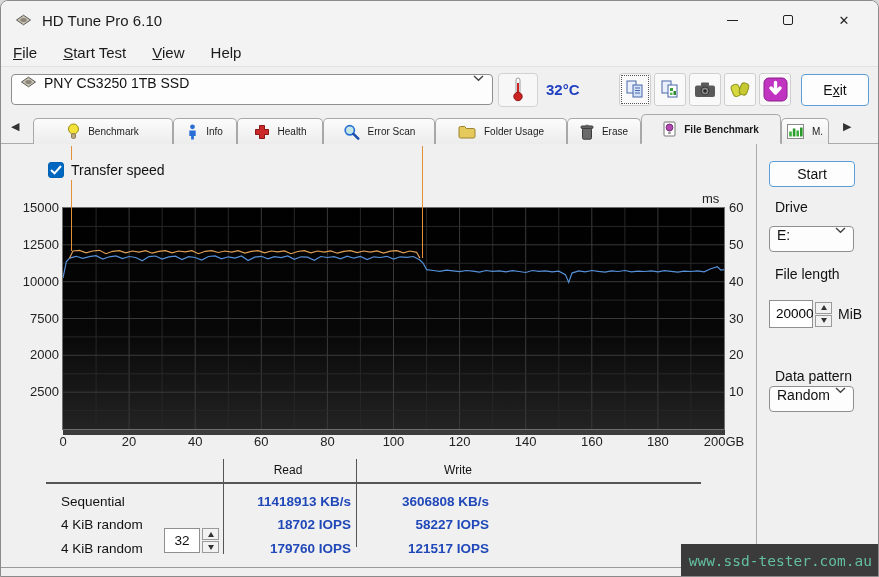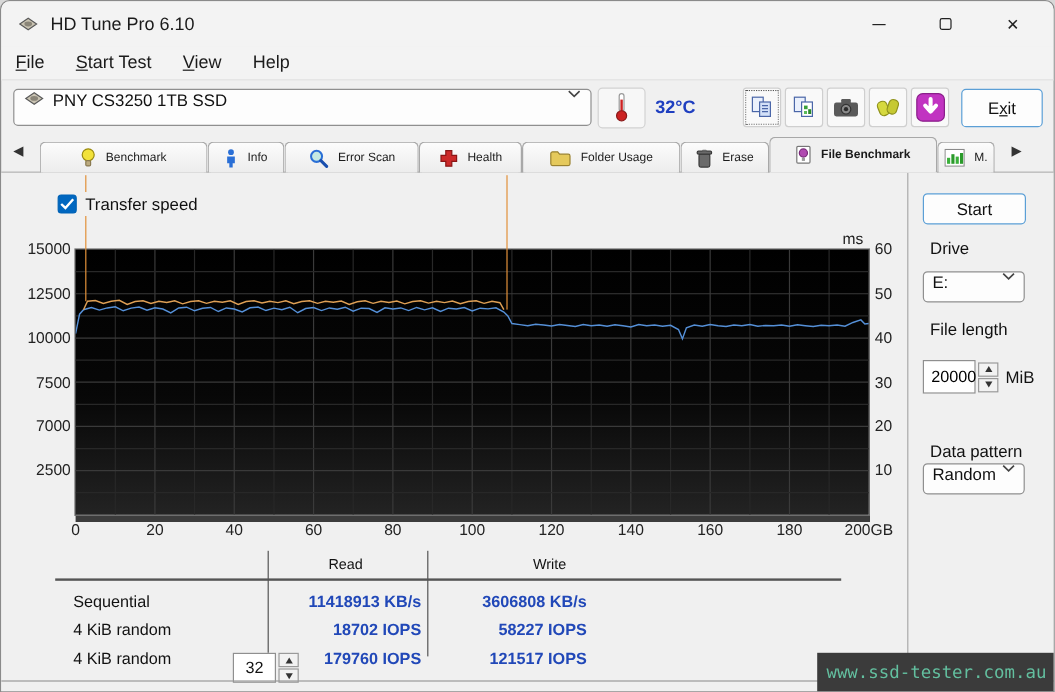--- a/index.html
+++ b/index.html
@@ -63,21 +63,21 @@
   .ylab,.xlabel{position:absolute;font-size:13px;color:#222;}
   .ylabL{width:48px;text-align:right;}
   .xlabel{width:64px;text-align:center;}
   
   .results{position:absolute;left:0;top:312px;width:755px;height:112px;font-size:13.5px;color:#111;}
   .rhdr{position:absolute;text-align:center;font-size:12px;}
   .rrule{position:absolute;left:45px;top:26px;width:655px;height:2px;background:#555;}
   .rvline{position:absolute;width:1px;background:#555;}
   .rowlabel{position:absolute;left:60px;}
   .rval{position:absolute;text-align:right;font-weight:bold;color:#2148b8;}
-  .qspin{position:absolute;left:163px;top:88px;display:flex;margin-left:30px;}
+  .qspin{position:absolute;left:163px;top:72px;display:flex;}
   .qinput{width:36px;height:25px;background:#fff;border:1px solid #8f8f8f;text-align:center;
     font-size:13.5px;line-height:23px;}
   .spincol{display:flex;flex-direction:column;margin-left:2px;}
   .spinbtn{width:17px;height:12px;background:#f2f2f2;border:1px solid #9a9a9a;display:flex;
     align-items:center;justify-content:center;padding:0;}
   .spinbtn + .spinbtn{margin-top:1px;}
   .tri-up{width:0;height:0;border-left:3.5px solid transparent;border-right:3.5px solid transparent;border-bottom:5px solid #333;}
   .tri-dn{width:0;height:0;border-left:3.5px solid transparent;border-right:3.5px solid transparent;border-top:5px solid #333;}
   
   .vdivider{position:absolute;left:755px;top:0;width:1px;height:423px;background:#aaa;}
@@ -220,36 +220,36 @@
         </div>
         <div class="tab" style="width: 64px;">
           <span class="tabicon">
             <svg width="11" height="16" viewBox="0 0 11 16">
               <circle cx="5.5" cy="2.8" r="2.4" fill="#2a6fd6"></circle>
               <path d="M2.3 6.5 h6.4 v5.5 h-1.8 v3.5 h-2.8 v-3.5 h-1.8 z" fill="#2a6fd6"></path>
             </svg>
           </span>
           <span>Info</span>
         </div>
+        <div class="tab" style="width: 86px;">
+          <span class="tabicon">
+            <svg width="16" height="16" viewBox="0 0 16 16">
+              <path d="M5.5 1.5 h5 v4 h4 v5 h-4 v4 h-5 v-4 h-4 v-5 h4 z" fill="#cc2a2a" stroke="#8a1616"></path>
+            </svg>
+          </span>
+          <span>Health</span>
+        </div>
         <div class="tab" style="width: 112px;">
           <span class="tabicon">
             <svg width="17" height="16" viewBox="0 0 17 16">
               <circle cx="6.8" cy="6.3" r="4.6" fill="#c5e9e2" stroke="#2a6fd6" stroke-width="1.7"></circle>
               <line x1="10.4" y1="9.9" x2="15.2" y2="14.6" stroke="#1a4fae" stroke-width="2.6" stroke-linecap="round"></line>
             </svg>
           </span>
           <span>Error Scan</span>
-        </div>
-        <div class="tab" style="width: 86px;">
-          <span class="tabicon">
-            <svg width="16" height="16" viewBox="0 0 16 16">
-              <path d="M5.5 1.5 h5 v4 h4 v5 h-4 v4 h-5 v-4 h-4 v-5 h4 z" fill="#cc2a2a" stroke="#8a1616"></path>
-            </svg>
-          </span>
-          <span>Health</span>
         </div>
         <div class="tab" style="width: 132px;">
           <span class="tabicon">
             <svg width="18" height="14" viewBox="0 0 18 14">
               <path d="M1 3 a1.5 1.5 0 0 1 1.5-1.5 h4.2 l1.6 2 h7.2 a1.5 1.5 0 0 1 1.5 1.5 v6.5 a1.5 1.5 0 0 1-1.5 1.5 h-13 a1.5 1.5 0 0 1-1.5-1.5 z" fill="#e5c95c" stroke="#9a8230"></path>
             </svg>
           </span>
           <span>Folder Usage</span>
         </div>
         <div class="tab" style="width: 74px;">
@@ -343,21 +343,21 @@
           <polyline points="6.6,50.1 9.9,43.0 16.5,42.4 23.1,44.9 29.7,43.0 36.4,42.3 43.0,45.7 49.6,43.3 56.2,42.6 62.8,44.9 69.4,43.0 76.0,44.1 82.6,42.6 89.2,45.2 95.8,43.3 102.5,42.7 109.1,44.8 115.7,43.0 122.3,43.9 128.9,42.7 135.5,45.7 142.1,43.3 148.7,42.6 155.3,44.5 161.9,43.0 168.6,44.2 175.2,42.7 181.8,45.1 188.4,43.3 195.0,42.7 201.6,44.8 208.2,43.0 214.8,43.9 221.4,42.9 228.0,45.7 234.7,43.5 241.3,42.7 247.9,44.8 254.5,43.0 261.1,44.1 267.7,42.9 274.3,45.2 280.9,43.3 287.5,42.7 294.1,44.6 300.8,43.0 307.4,44.2 314.0,42.9 320.6,45.1 327.2,43.2 333.8,42.7 340.4,44.8 347.0,43.0 353.6,44.3 356.9,50.1" fill="none" stroke="#dfa055" stroke-width="1.2"></polyline>
         </svg>
     </div>
     <div class="plotstrip"></div>
 
     <div id="axis-labels">
         <div class="ylab ylabL" style="left: 10px; top: 56px; width: 48px;">15000</div>
         <div class="ylab ylabL" style="left: 10px; top: 92.8333px; width: 48px;">12500</div>
         <div class="ylab ylabL" style="left: 10px; top: 129.667px; width: 48px;">10000</div>
         <div class="ylab ylabL" style="left: 10px; top: 166.5px; width: 48px;">7500</div>
-        <div class="ylab ylabL" style="left: 10px; top: 203.333px; width: 48px;">7000</div>
+        <div class="ylab ylabL" style="left: 10px; top: 203.333px; width: 48px;">2000</div>
         <div class="ylab ylabL" style="left: 10px; top: 240.167px; width: 48px;">2500</div>
         <div class="ylab" style="left: 728px; top: 56px;">60</div>
         <div class="ylab" style="left: 728px; top: 92.8333px;">50</div>
         <div class="ylab" style="left: 728px; top: 129.667px;">40</div>
         <div class="ylab" style="left: 728px; top: 166.5px;">30</div>
         <div class="ylab" style="left: 728px; top: 203.333px;">20</div>
         <div class="ylab" style="left: 728px; top: 240.167px;">10</div>
         <div class="xlabel" style="left: 30px; top: 290px; width: 64px;">0</div>
         <div class="xlabel" style="left: 96.1px; top: 290px; width: 64px;">20</div>
         <div class="xlabel" style="left: 162.2px; top: 290px; width: 64px;">40</div>

